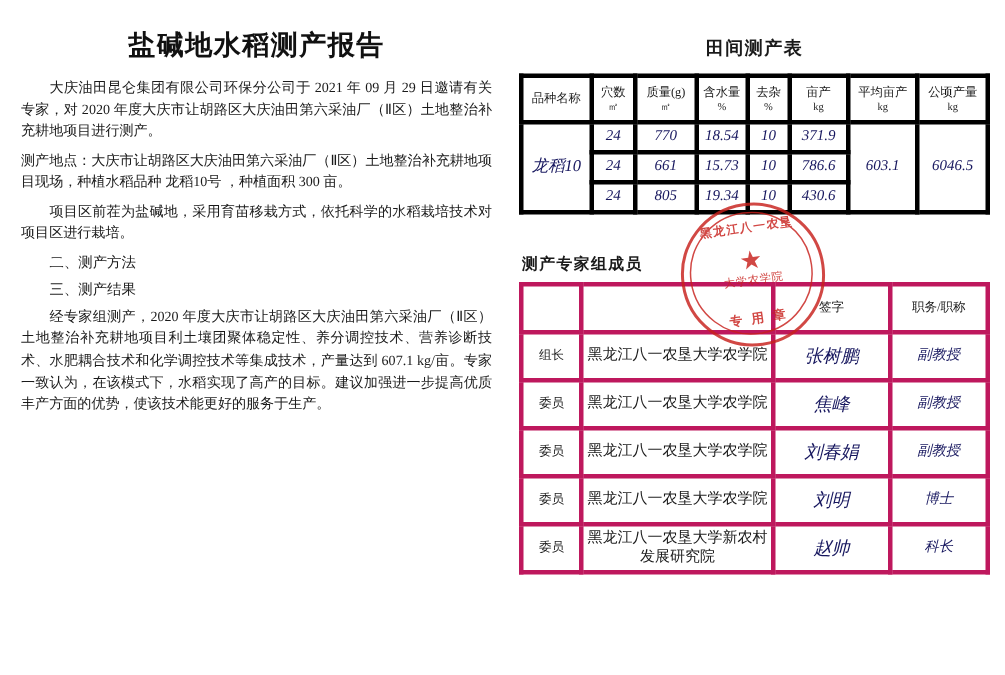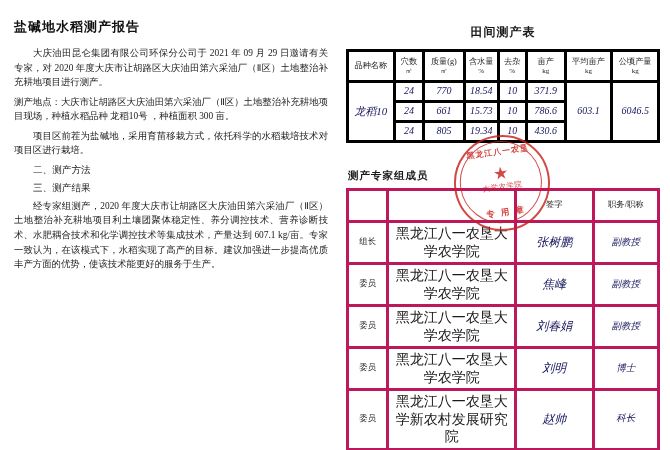--- a/index.html
+++ b/index.html
@@ -25,22 +25,22 @@
   .left-col {
     position: absolute;
     left: 0;
     top: 0;
     width: 340px;
     height: 450px;
     box-sizing: border-box;
     padding: 10px 12px 0 14px;
   }
   .doc-title {
-    text-align: left;
-    font-size: 13px;
+    text-align: center;
+    font-size: 18px;
     font-weight: bold;
     letter-spacing: 1px;
     margin: 8px 0 10px 0;
     color: #111;
   }
   .para {
     font-size: 9.4px;
     line-height: 1.55;
     text-align: justify;
     margin: 0 0 5px 0;
@@ -123,21 +123,21 @@
   table.expert td {
     border: 3px solid #be185d;
     font-size: 8.4px;
     text-align: center;
     vertical-align: middle;
     padding: 2px 1px;
     line-height: 1.25;
     height: 25px;
   }
   table.expert td.role { width: 38px; }
-  table.expert td.unitcell { width: 122px; font-size: 14px; }
+  table.expert td.unitcell { width: 122px; font-size: 10px; }
   table.expert td.sign { width: 74px; }
   table.expert td.title { width: 56px; }
   .sig {
     color: #16165e;
     font-size: 12px;
     font-style: italic;
     font-family: Liberation Serif, serif;
     text-align: center;
   }
   .sig-small {

